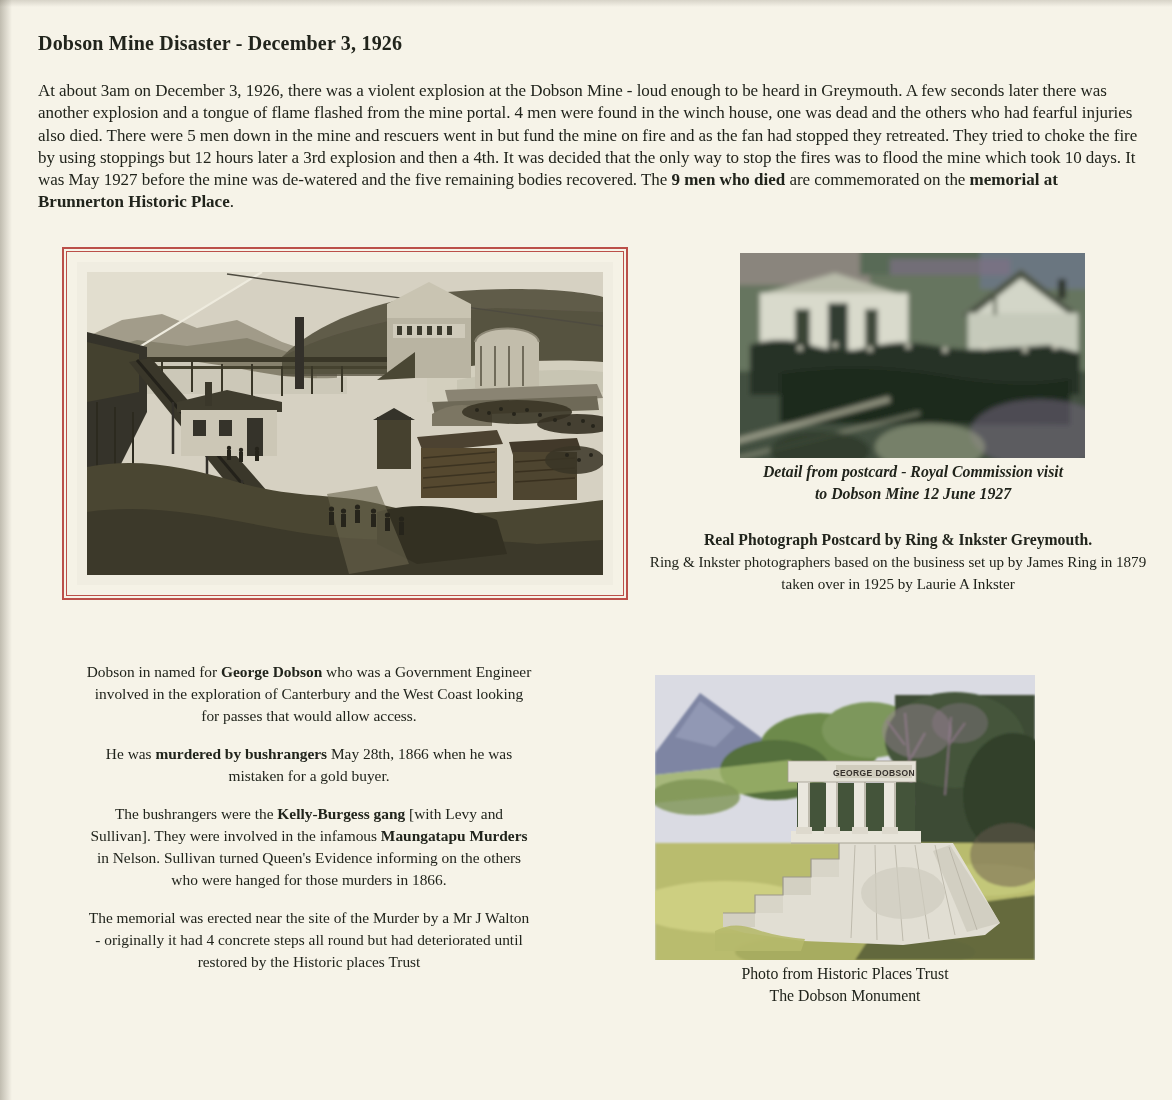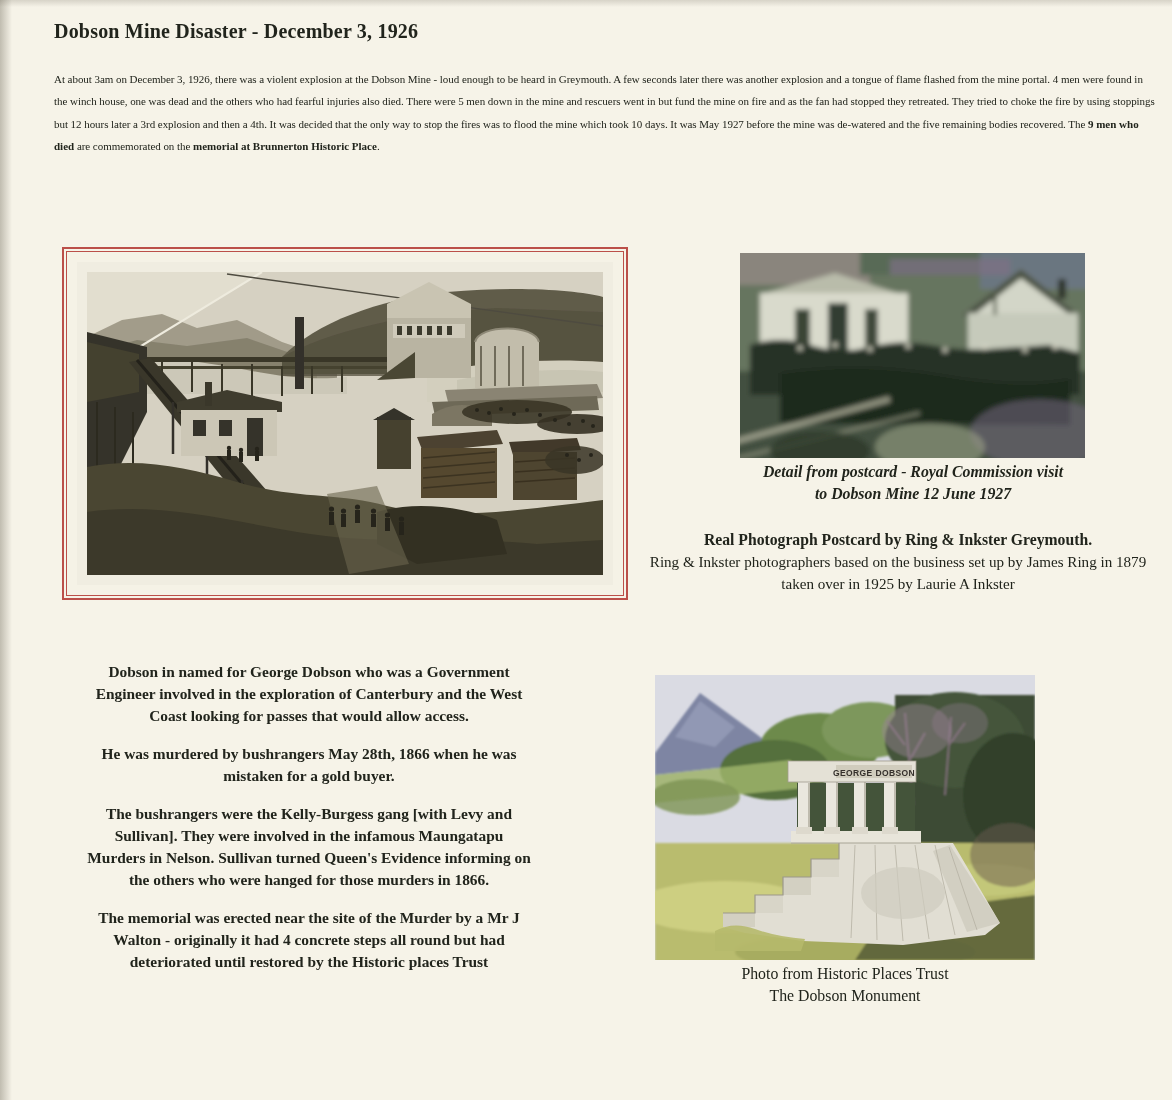--- a/index.html
+++ b/index.html
@@ -12,41 +12,41 @@
     width:1172px;height:1100px;position:relative;overflow:hidden;
     background:var(--paper);
     color:var(--ink);
     font-family:"Liberation Serif", serif;
   }
   .edge-left{position:absolute;left:0;top:0;width:12px;height:100%;
     background:linear-gradient(90deg,rgba(105,100,85,.38),rgba(105,100,85,0));}
   .edge-top{position:absolute;left:0;top:0;width:100%;height:7px;
     background:linear-gradient(180deg,rgba(105,100,85,.22),rgba(105,100,85,0));}
 
-  .top-text{position:absolute;left:38px;top:20px;width:1102px;margin-left:16px;}
+  .top-text{position:absolute;left:38px;top:32px;width:1102px;}
   .doc-title{font-size:20px;font-weight:bold;margin:0 0 25px 0;letter-spacing:.2px;}
-  .body-para{font-size:11px;line-height:22.3px;text-align:left;margin:0 0 21px 0;letter-spacing:-.05px;}
+  .body-para{font-size:17px;line-height:22.3px;text-align:left;margin:0 0 21px 0;letter-spacing:-.05px;}
   .body-para b{letter-spacing:0;}
 
   .photo-frame{position:absolute;left:62px;top:247px;width:566px;height:353px;
     box-sizing:border-box;border:2px solid var(--frame-red);padding:2px;background:var(--paper);}
   .photo-frame-inner{width:100%;height:100%;box-sizing:border-box;
     border:1px solid var(--frame-red);padding:10px;background:#f5f2e6;}
   .photo-frame-inner svg{display:block;width:100%;height:100%;}
 
   .postcard-photo{position:absolute;left:740px;top:253px;width:345px;height:205px;display:block;}
   .postcard-caption{position:absolute;left:718px;top:461px;width:390px;text-align:center;
     font-weight:bold;font-size:15.8px;line-height:21.5px;font-style:italic;}
 
   .ring-block{position:absolute;left:633px;top:529px;width:530px;text-align:center;
     font-size:15.1px;line-height:22px;}
   .ring-bold{font-weight:bold;font-size:15.7px;}
 
   .left-block{position:absolute;left:85px;top:661px;width:448px;text-align:center;
-    font-size:15.4px;line-height:22px;font-weight:bold;}
+    font-size:15.4px;line-height:22px;}
   .left-block p{margin:0 0 16px 0;}
 
   .monument-photo{position:absolute;left:655px;top:675px;width:380px;height:285px;display:block;}
   .monument-caption{position:absolute;left:655px;top:963px;width:380px;text-align:center;
     font-size:15.8px;line-height:21.5px;}
 </style>
 </head>
 <body>
 
 <div class="edge-left"></div>

